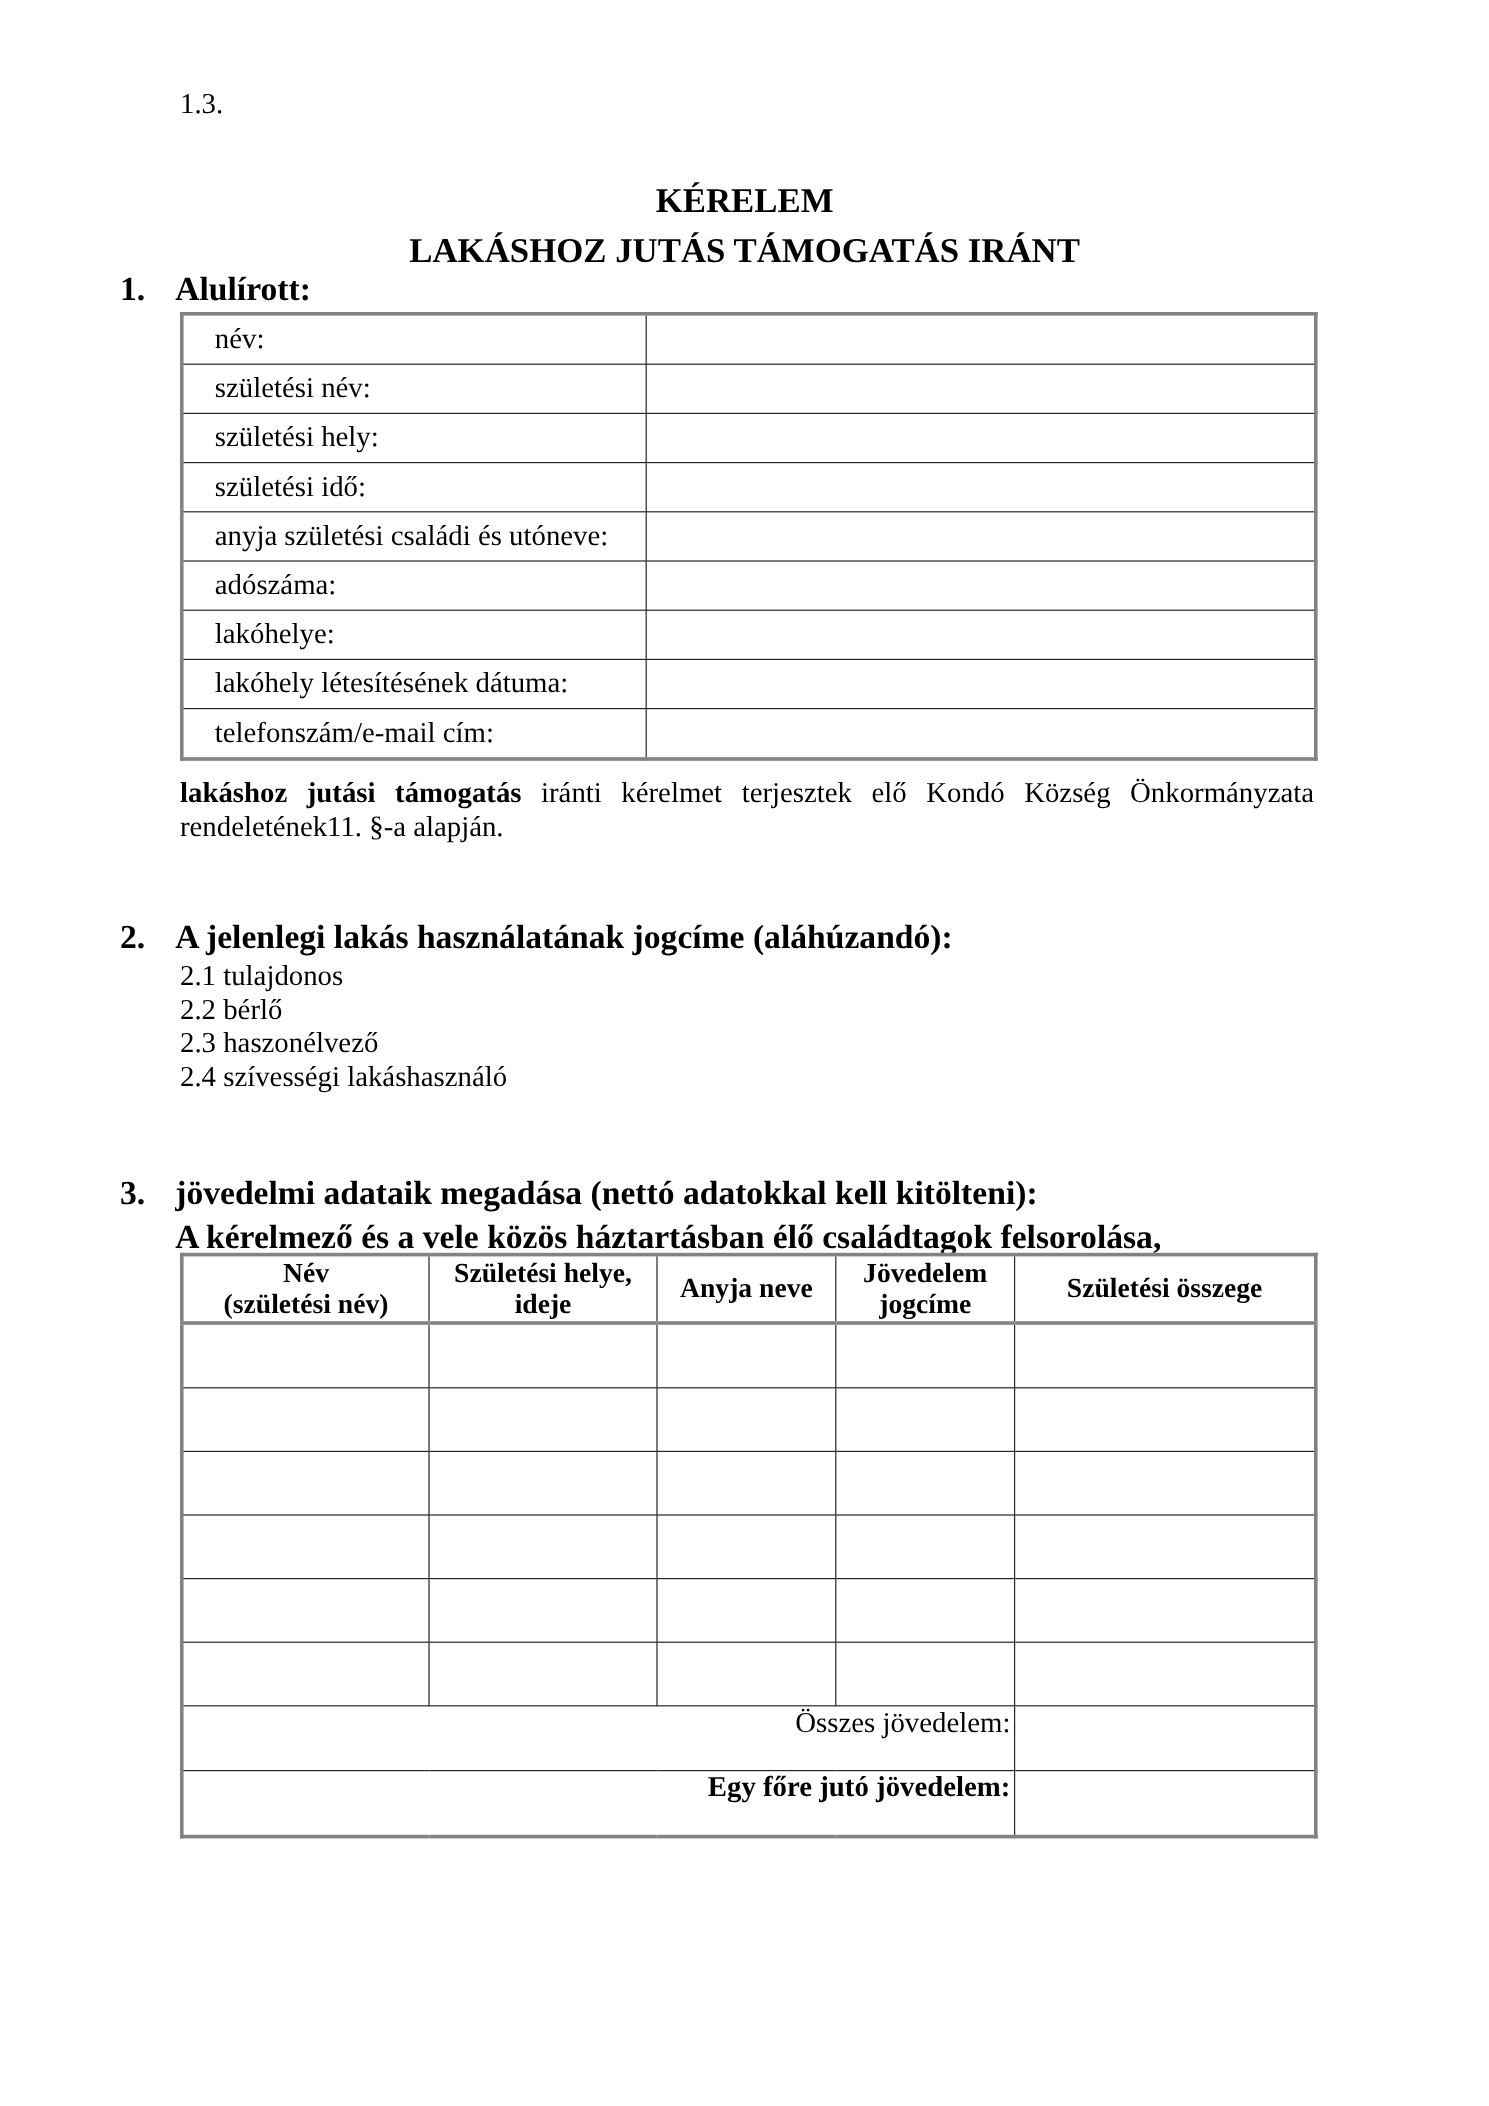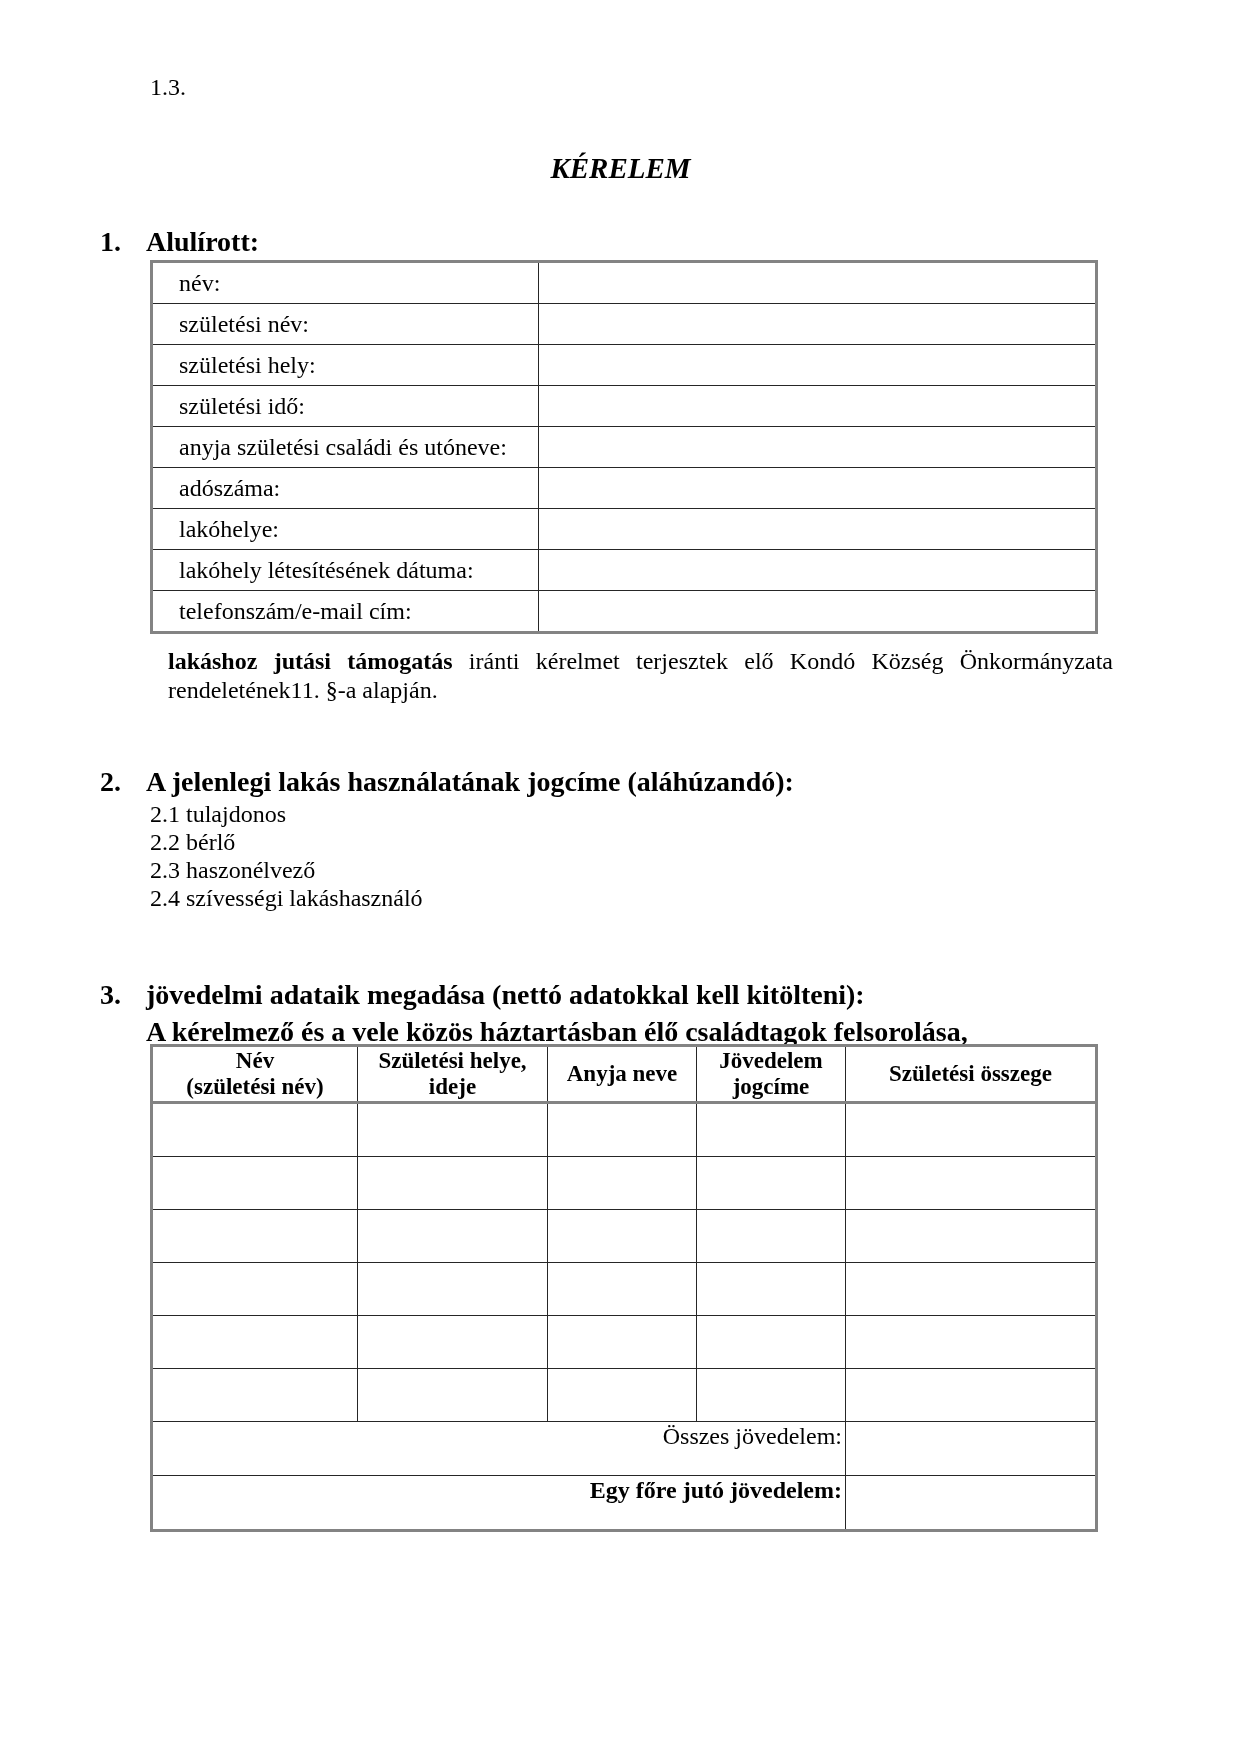--- a/index.html
+++ b/index.html
@@ -3,58 +3,59 @@
 <meta charset="utf-8">
 <style>
   html,body{margin:0;padding:0;background:#ffffff;}
   body{
     width:1241px;height:1755px;position:relative;overflow:hidden;
     font-family:"Liberation Serif","DejaVu Serif",serif;color:#000;
     -webkit-font-smoothing:antialiased;
   }
   .abs{position:absolute;}
   .corner{left:150px;top:74px;font-size:24px;}
-  .titles{left:0;top:148px;width:1241px;text-align:center;font-weight:bold;font-size:29px;line-height:41px;font-style:italic;}
+  .titles{left:0;top:148px;width:1241px;text-align:center;font-weight:bold;font-size:29px;line-height:41px;}
   .sect-head{font-weight:bold;font-size:28px;white-space:nowrap;}
   .sect-num{position:absolute;left:-46px;top:0;}
   .h1{left:146px;top:226px;}
   .h2{left:146px;top:766px;}
   .h3{left:146px;top:976px;line-height:37px;white-space:normal;width:960px;}
   .h3 .line{display:block;white-space:nowrap;}
 
   table{border-collapse:collapse;table-layout:fixed;background:#fff;}
   .doc-table{border:3px solid #838383;}
   .doc-table td,.doc-table th{border:1.5px solid #262626;}
 
   .t1{left:150px;top:260px;width:945px;}
   .t1 td{height:40px;font-size:24px;vertical-align:middle;}
   .t1 .t1-label{padding:0 4px 0 26px;}
   .t1 .t1-value{padding:0;}
 
-  .para{left:150px;top:647px;width:945px;font-size:24px;line-height:29px;margin-left:18px;}
+  .para{left:150px;top:647px;width:945px;font-size:24px;line-height:29px;}
   .para .jline{text-align:justify;text-align-last:justify;}
   .para .lline{text-align:left;}
 
   .opts{left:150px;top:800px;font-size:24px;line-height:28px;}
 
   .t3{left:150px;top:1044px;width:945px;}
   .t3 th{height:54px;font-size:23px;font-weight:bold;line-height:26px;white-space:pre-line;
          vertical-align:middle;text-align:center;padding:0 2px;border-bottom:3px solid #838383;}
   .t3 td{height:52px;font-size:24px;padding:0;}
   .t3 .sum-label{vertical-align:top;text-align:right;padding:1px 3px 0 0;height:52px;}
   .t3 .sum-label.bold{font-weight:bold;}
   .t3 .sum-value{padding:0;}
 </style>
 </head>
 <body>
 
 <div class="abs corner">1.3.</div>
 
 <div class="abs titles">
   <div>KÉRELEM</div>
+  <div>LAKÁSHOZ JUTÁS TÁMOGATÁS IRÁNT</div>
 </div>
 
 <div class="abs sect-head h1">
   <span class="sect-num">1.</span>
   <span>Alulírott:</span>
 </div>
 
 <table class="abs doc-table t1">
   <colgroup>
       <col style="width:387px">

